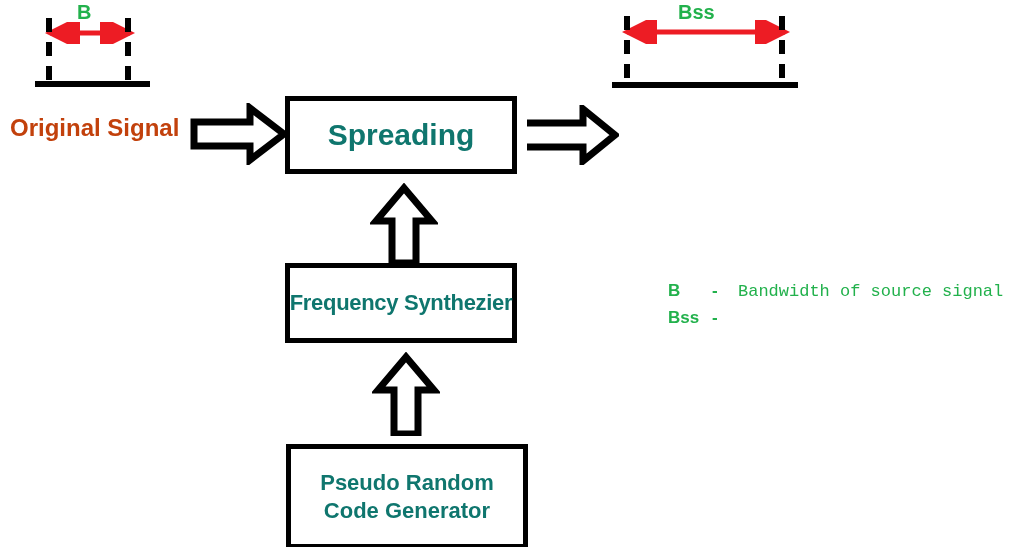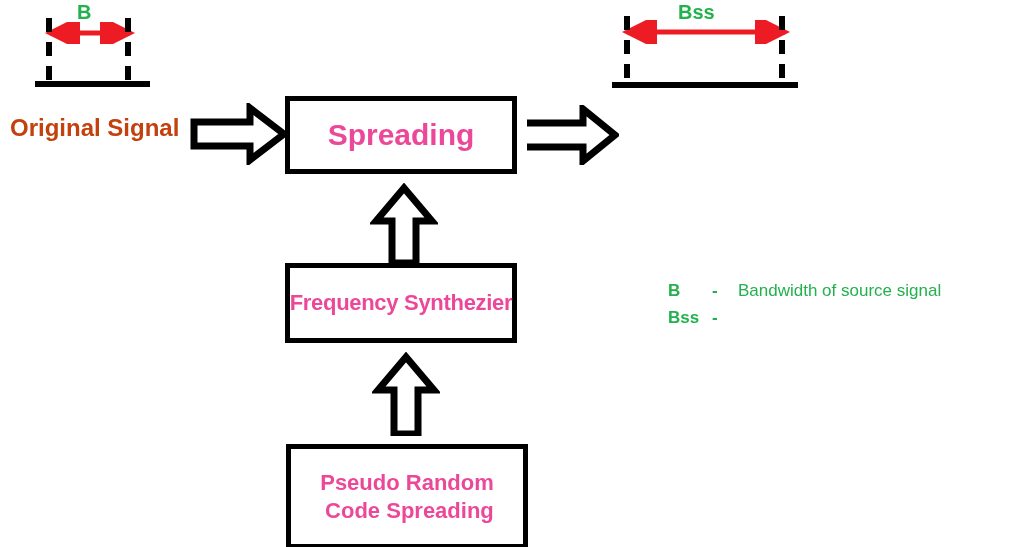--- a/index.html
+++ b/index.html
@@ -20,23 +20,23 @@
   .proc-box {
     position: absolute;
     border: 5px solid #000000;
     background: #ffffff;
     box-sizing: border-box;
     display: flex;
     align-items: center;
     justify-content: center;
   }
   .proc-label {
-    color: #ec4899;
-    font-weight: bold;
-    text-align: right;
+    color: #0f766e;
+    font-weight: bold;
+    text-align: center;
     line-height: 1.25;
     white-space: nowrap;
   }
   #box-spreading { left: 285px; top: 96px; width: 232px; height: 78px; }
   #box-spreading .proc-label { font-size: 30px; }
 
   #box-synth { left: 285px; top: 263px; width: 232px; height: 80px; }
   #box-synth .proc-label { font-size: 22px; letter-spacing: -0.3px; }
 
   #box-prng { left: 286px; top: 444px; width: 242px; height: 105px; }
@@ -93,21 +93,21 @@
   }
   .legend-sym {
     width: 44px;
     font-weight: bold;
     font-size: 17px;
   }
   .legend-dash {
     width: 26px;
     font-weight: bold;
   }
-  .legend-desc { font-weight: normal; }
+  .legend-desc { font-weight: normal; font-family: Liberation Mono, monospace; }
 </style>
 </head>
 <body>
 
 <div id="canvas">
 
   <div class="signal-group" id="signal-original">
 
     <div class="bw-label" style="left:77px; top:1px;">B</div>
 
@@ -174,21 +174,21 @@
     <span class="proc-label">Spreading</span>
   </div>
 
   <div class="proc-box" id="box-synth">
     <span class="proc-label">Frequency Synthezier</span>
   </div>
 
   <div class="proc-box" id="box-prng">
     <span class="proc-label">
       <span>Pseudo Random</span><br>
-      <span>Code Spreading</span>
+      <span>Code Generator</span>
     </span>
   </div>
 
   <div id="legend">
     <div class="legend-row">
       <span class="legend-sym">B</span>
       <span class="legend-dash">-</span>
       <span class="legend-desc">Bandwidth of source signal</span>
     </div>
     <div class="legend-row">

